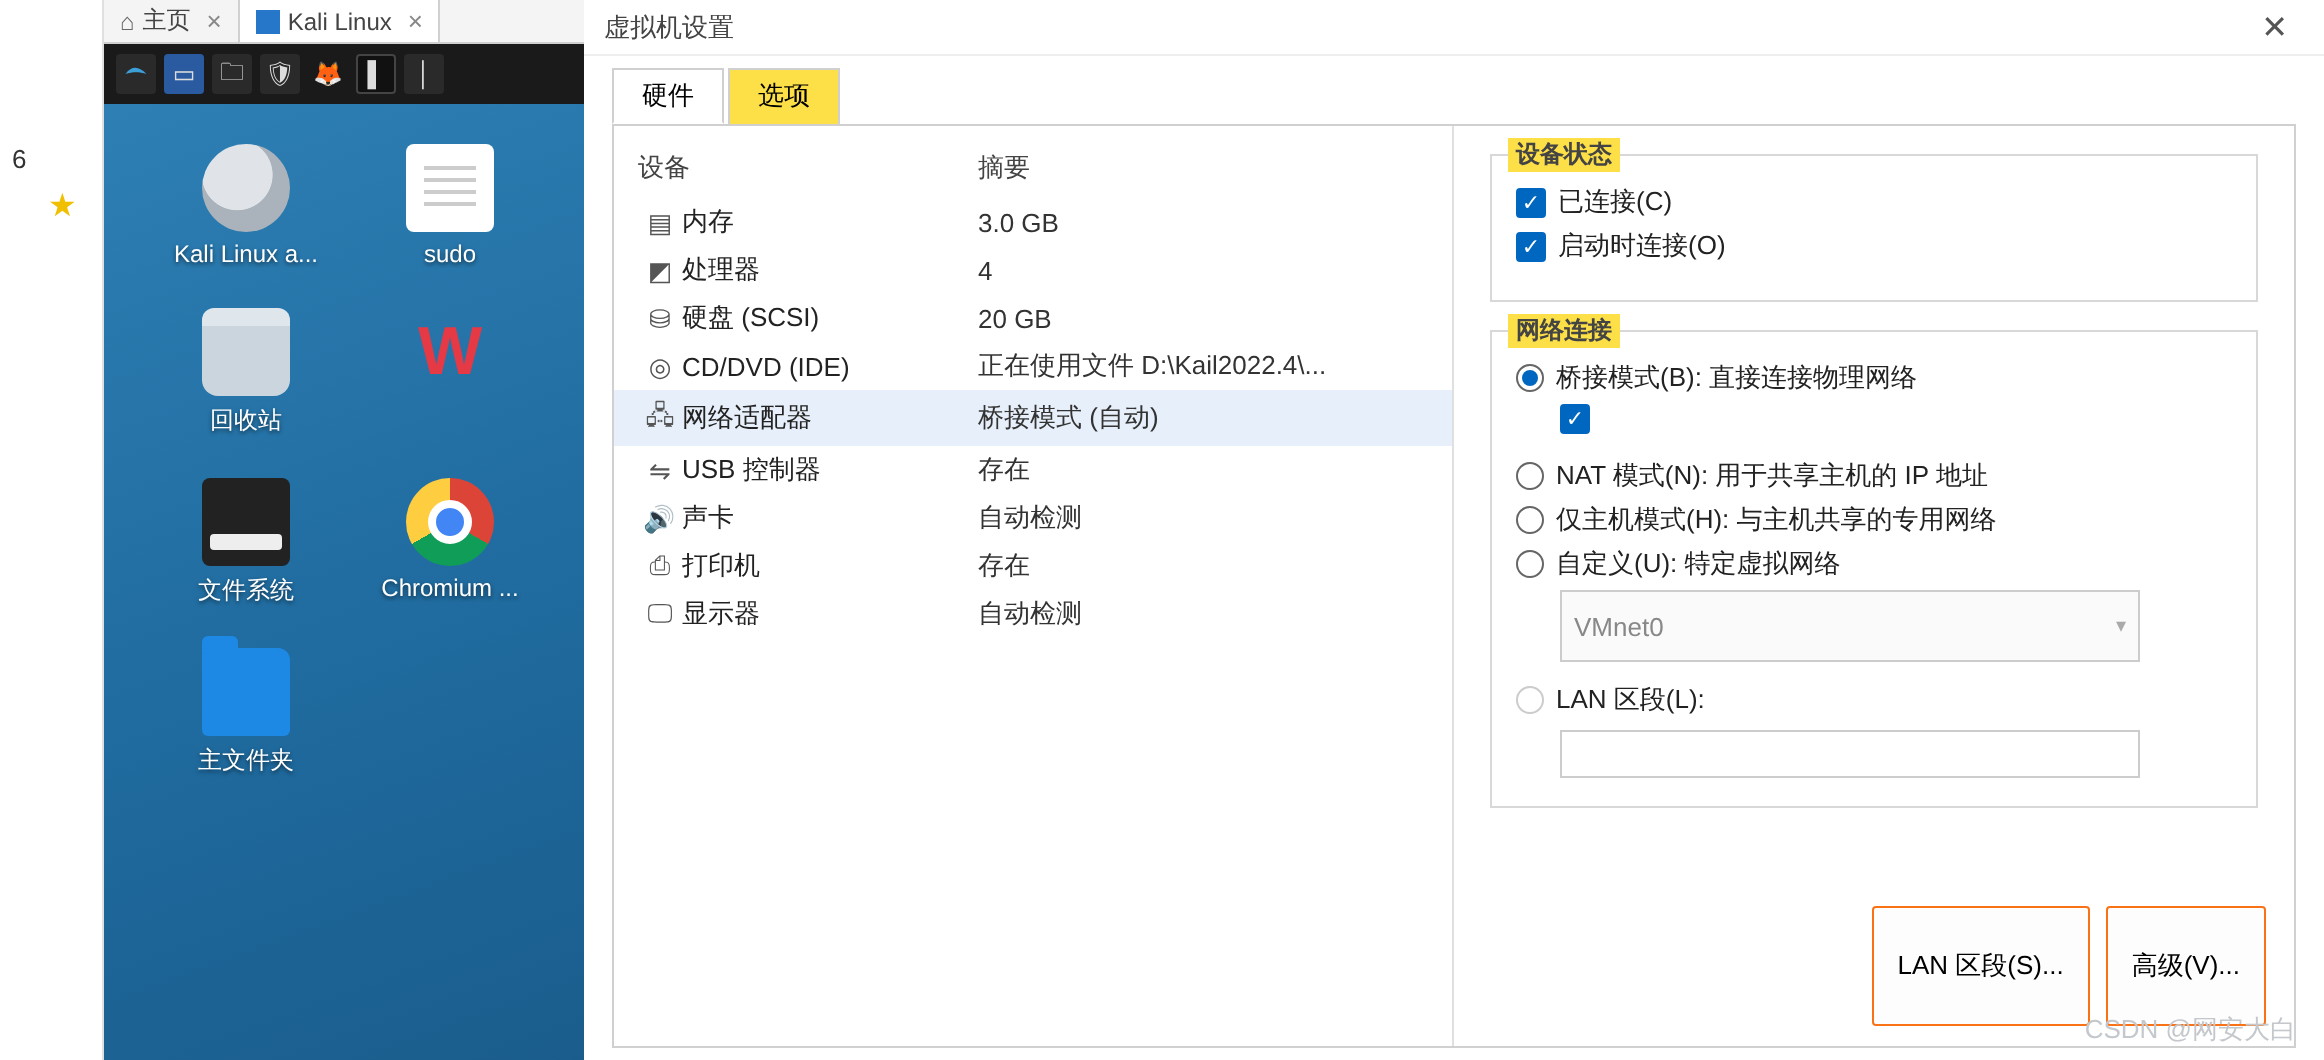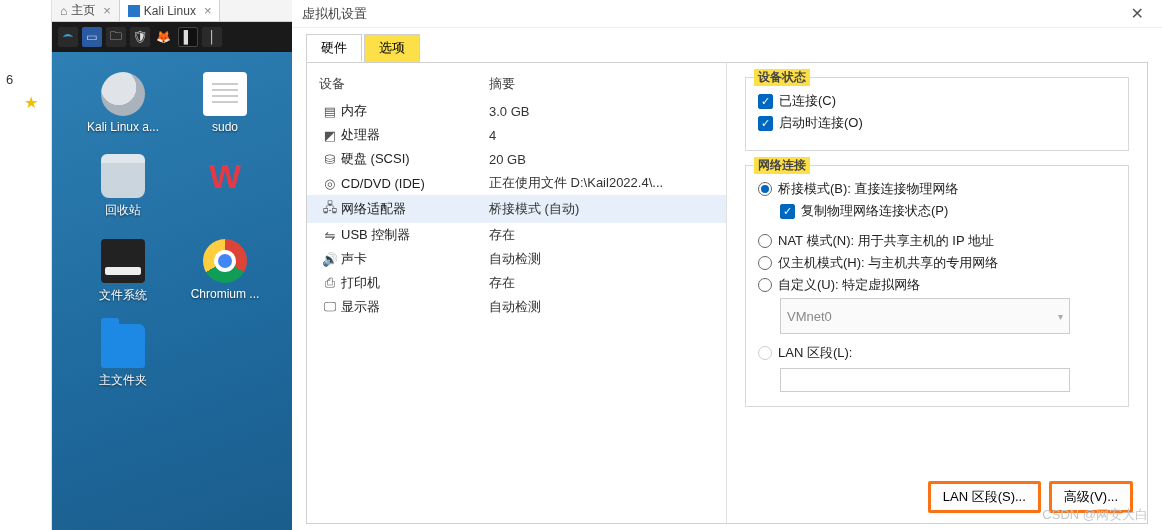--- a/index.html
+++ b/index.html
@@ -71,21 +71,21 @@
 .chk { width: 15px; height: 15px; border: 1px solid #888; border-radius: 2px; display: flex; align-items: center; justify-content: center; cursor: pointer; }
 .chk.checked { background: #0067c0; border-color: #0067c0; color: #fff; font-size: 11px; }
 .rad { width: 14px; height: 14px; border: 1px solid #666; border-radius: 50%; display: flex; align-items: center; justify-content: center; cursor: pointer; }
 .rad.sel::after { content: ""; width: 8px; height: 8px; background: #0067c0; border-radius: 50%; }
 .rad.dis, .chk.dis { border-color: #ccc; cursor: default; }
 .indent { margin-left: 22px; }
 .sel-box { width: 290px; height: 36px; border: 1px solid #ccc; background: #fafafa; color: #888; padding: 2px 6px; margin-left: 22px; display:flex; align-items:center; justify-content:space-between; }
 .sel-box .chev { color: #aaa; font-size: 10px; }
 .txt-box { width: 290px; height: 24px; border: 1px solid #ccc; margin-left: 22px; margin-top: 6px; }
 .btnrow { position: absolute; right: 14px; bottom: 10px; display: flex; gap: 8px; }
-.btn { border: 3px solid #f97316; background: #fdfdfd; padding: 4px 12px; font-size: 13px; cursor: pointer; border-radius: 2px; margin-top: 20px; }
+.btn { border: 1px solid #f97316; background: #fdfdfd; padding: 20px 12px; font-size: 13px; cursor: pointer; border-radius: 2px; margin-top: 20px; }
 
 .watermark { position: absolute; right: 14px; bottom: 6px; font-size: 13px; color: #c4c8cc; }
 
 svg.mini { width: 14px; height: 14px; }
 </style>
 </head>
 <body>
 
 <div class="sidepane">
   <div class="pg">6</div>
@@ -235,21 +235,20 @@
       </div>
 
       <div class="group">
         <span class="gtitle">网络连接</span>
         <div class="radrow">
             <span class="rad sel"></span>
             <span>桥接模式(B): 直接连接物理网络</span>
           </div>
         <div class="chkrow indent">
             <span class="chk checked">✓</span>
-            <span>复制物理网络连接状态(P)</span>
           </div>
         <div class="radrow" style="margin-top:12px;">
             <span class="rad"></span>
             <span>NAT 模式(N): 用于共享主机的 IP 地址</span>
           </div>
         <div class="radrow">
             <span class="rad"></span>
             <span>仅主机模式(H): 与主机共享的专用网络</span>
           </div>
         <div class="radrow">

